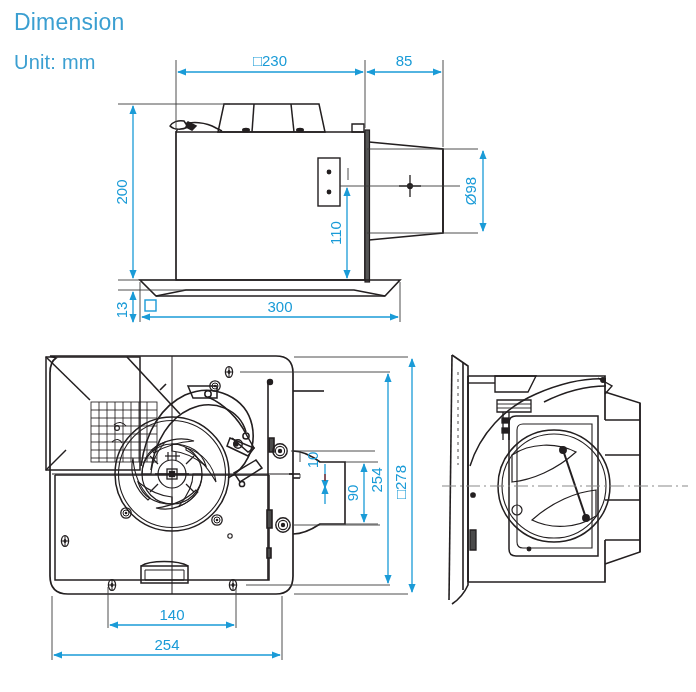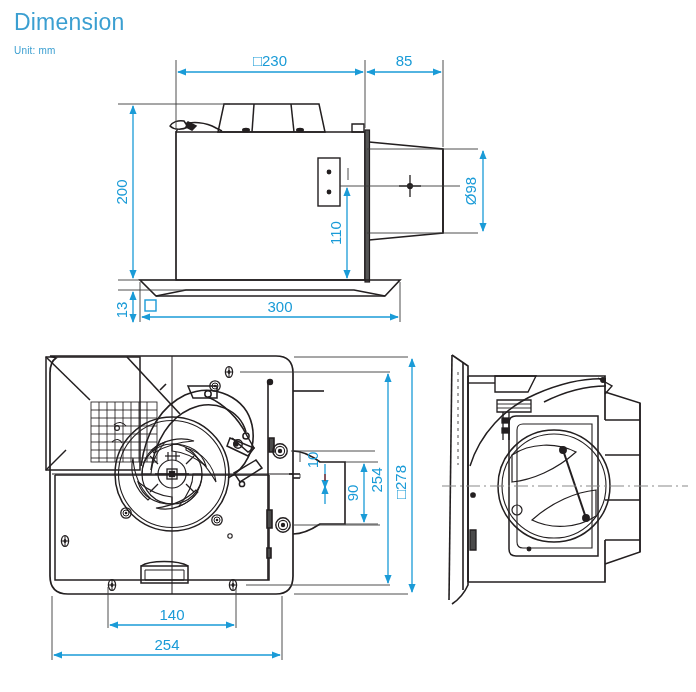--- a/index.html
+++ b/index.html
@@ -27,24 +27,24 @@
     top: 8px;
   }
   .title {
     font-size: 23px;
     color: #3b9fd1;
     font-weight: 400;
     line-height: 28px;
     letter-spacing: 0.2px;
   }
   .unit {
-    font-size: 10px;
+    font-size: 20px;
     color: #3b9fd1;
     line-height: 20px;
-    margin-top: 5px;
+    margin-top: 16px;
     letter-spacing: 0.2px;
   }
   svg#drawing {
     position: absolute;
     left: 0;
     top: 0;
   }
   .dimtext {
     font-family: "Liberation Sans", sans-serif;
     font-size: 15px;

